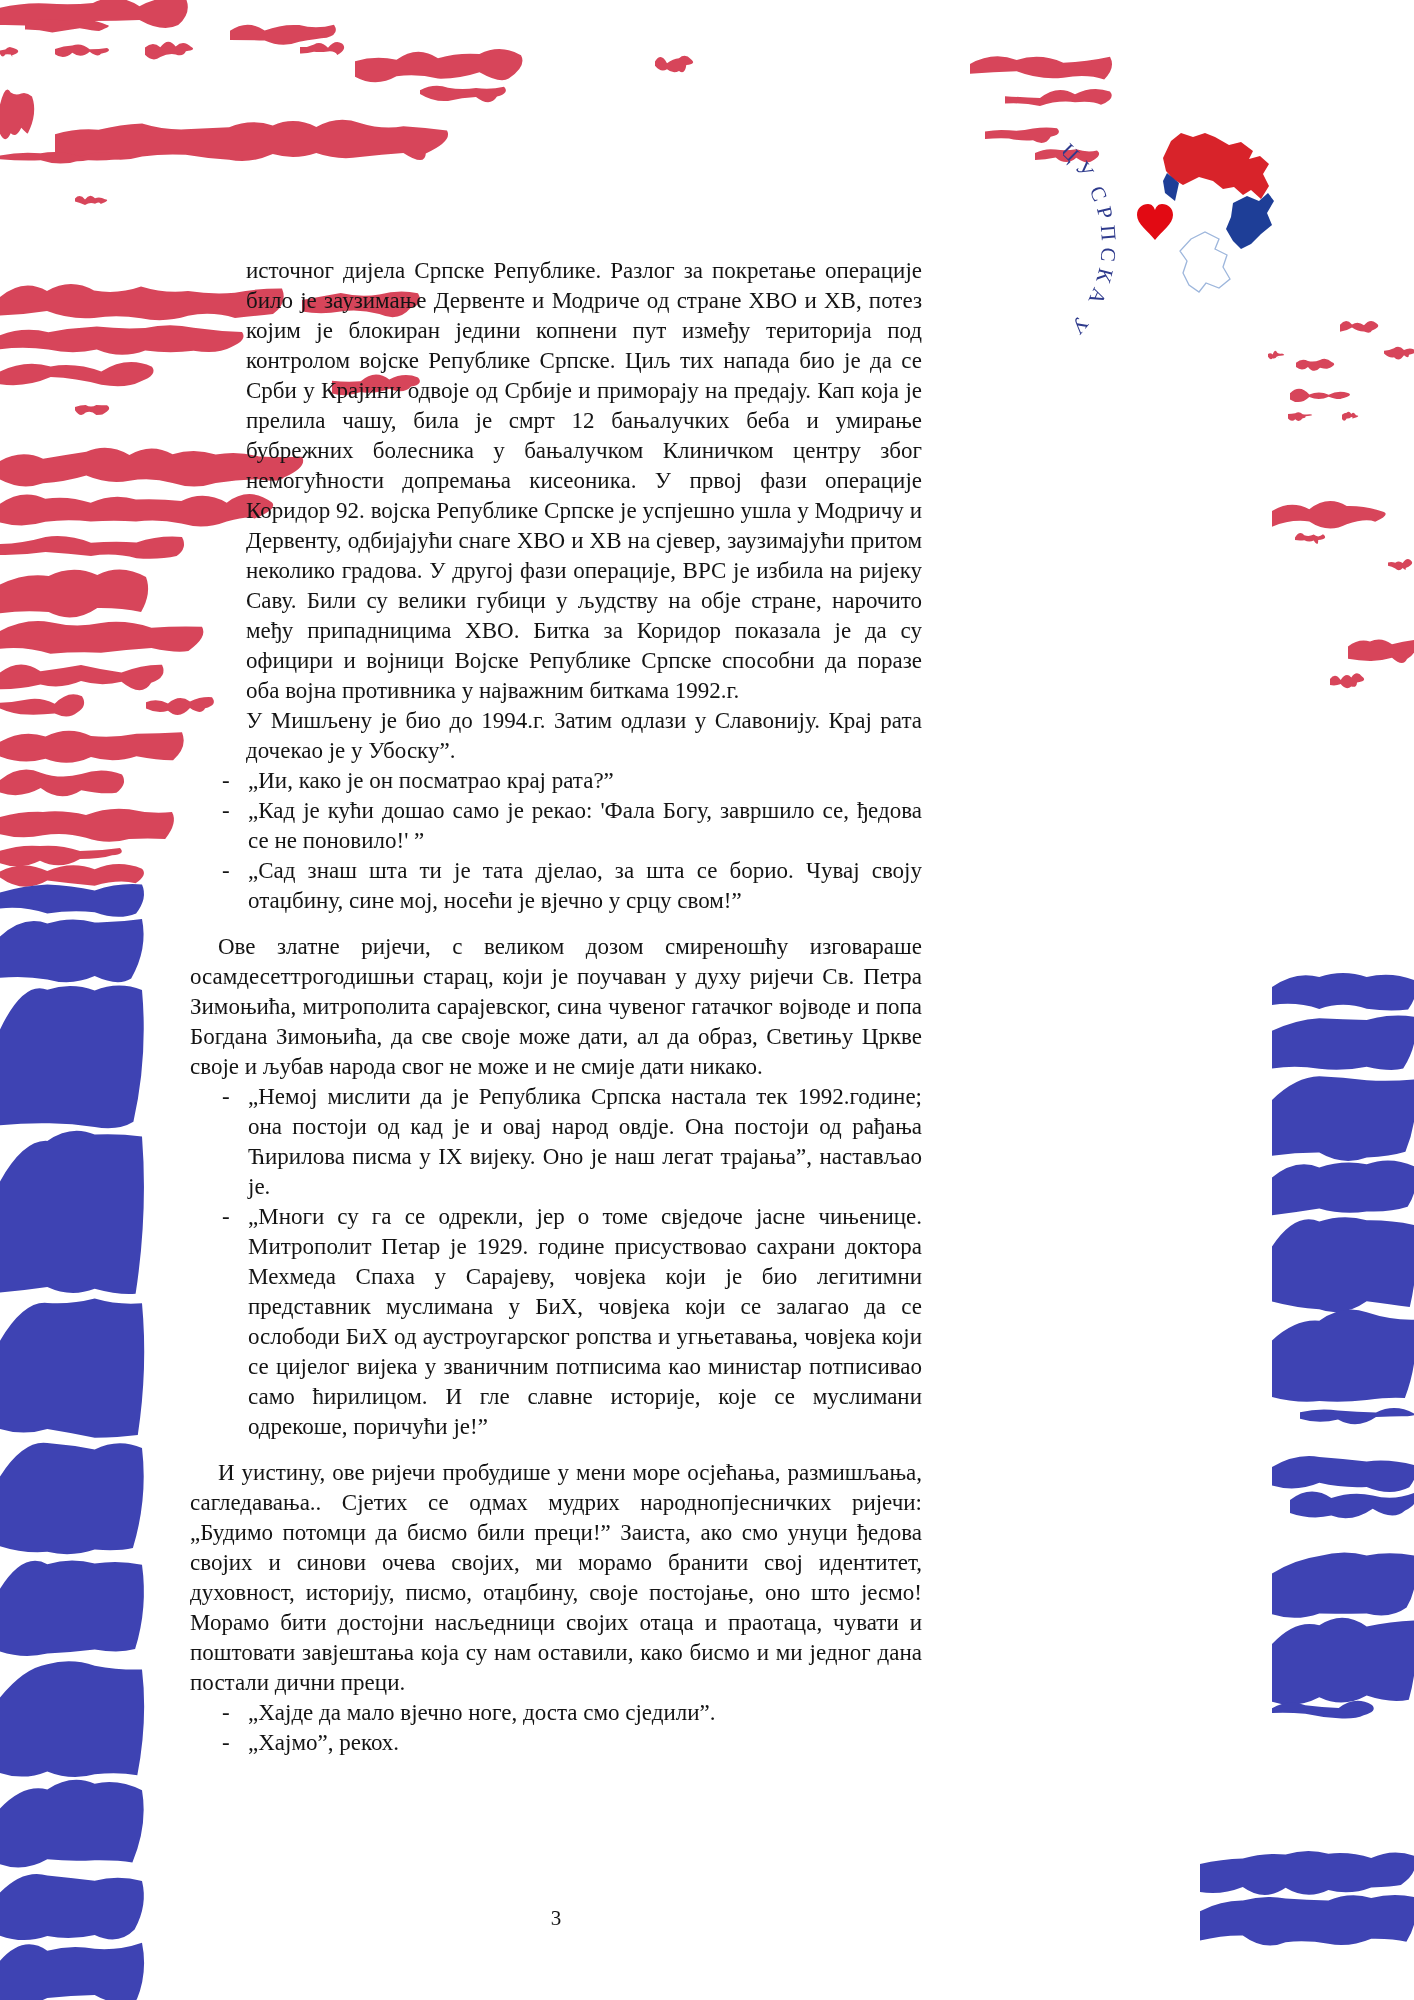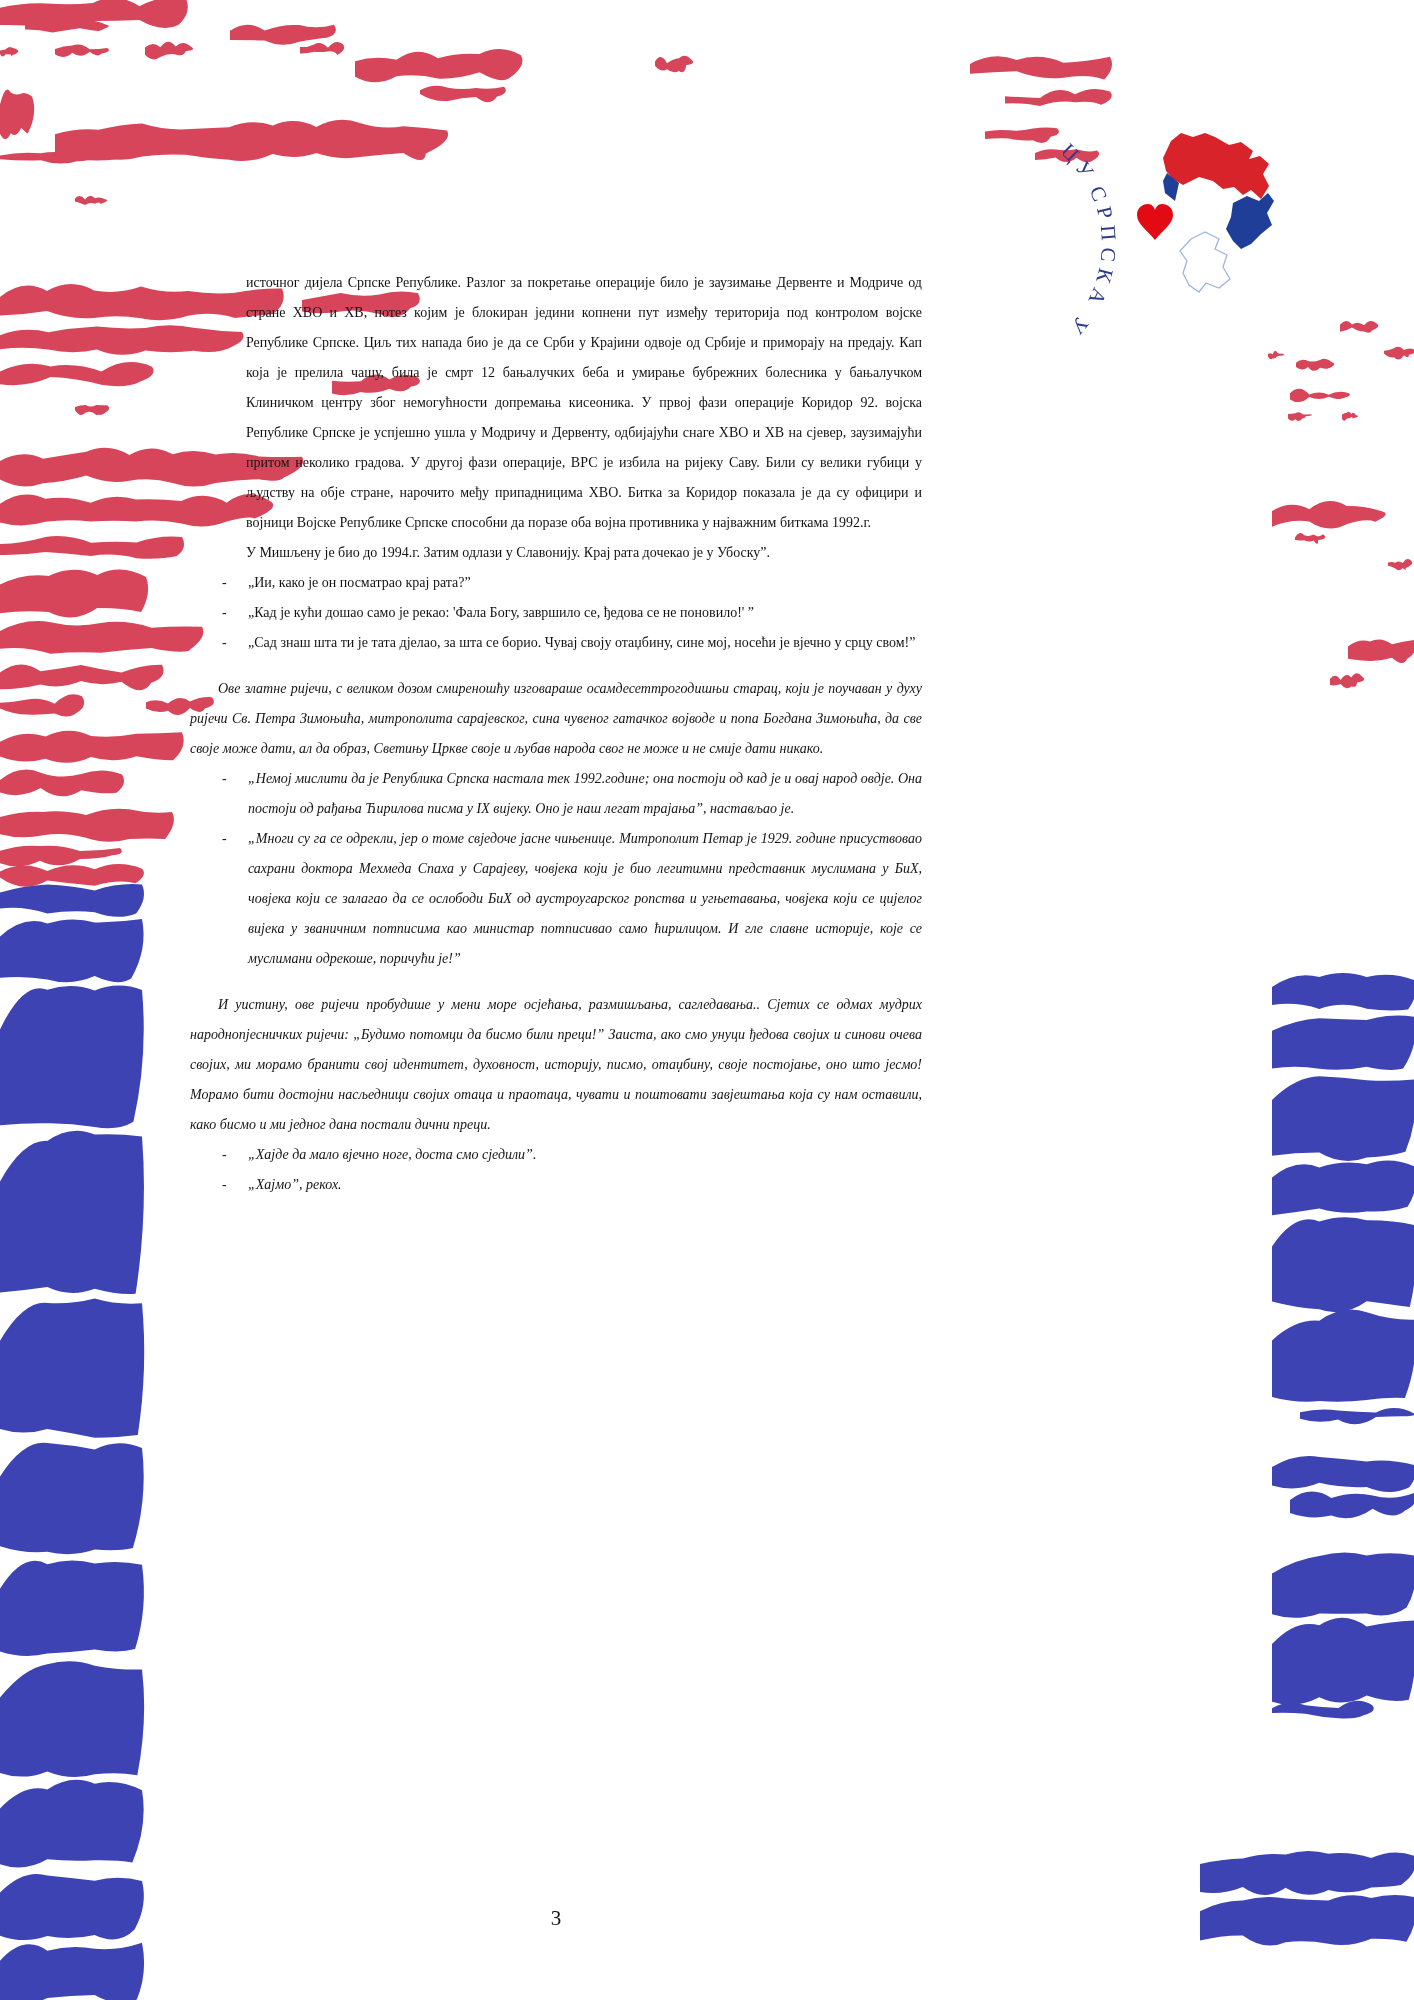--- a/index.html
+++ b/index.html
@@ -3,26 +3,26 @@
 <meta charset="utf-8">
 <style>
   html,body{margin:0;padding:0;}
   body{
     width:1414px;height:2000px;position:relative;overflow:hidden;background:#ffffff;
     font-family:"Liberation Serif", serif;
   }
   .deco{position:absolute;left:0;top:0;width:1414px;height:2000px;}
   .logo{position:absolute;left:1063px;top:43px;width:295px;height:295px;}
   .content{
-    position:absolute;left:190px;top:268px;width:732px;
-    color:#141414;font-size:14px;line-height:30px;text-align:justify;
+    position:absolute;left:190px;top:256px;width:732px;
+    color:#141414;font-size:23px;line-height:30px;text-align:justify;
   }
   p{margin:0;}
   .block{margin-left:56px;}
-  .sp{margin-top:16px;font-style:italic;}
+  .sp{margin-top:16px;}
   .indent{text-indent:28px;}
   .dlist{margin:0;padding:0;list-style:none;}
   .dlist.in-block{margin-left:32px;}
   .dlist li{display:flex;}
   .dash{width:26px;flex:none;}
   .li-text{flex:1;text-align:justify;}
   .pagenum{
     position:absolute;top:1906px;left:190px;width:732px;text-align:center;
     font-size:21px;color:#141414;
   }

